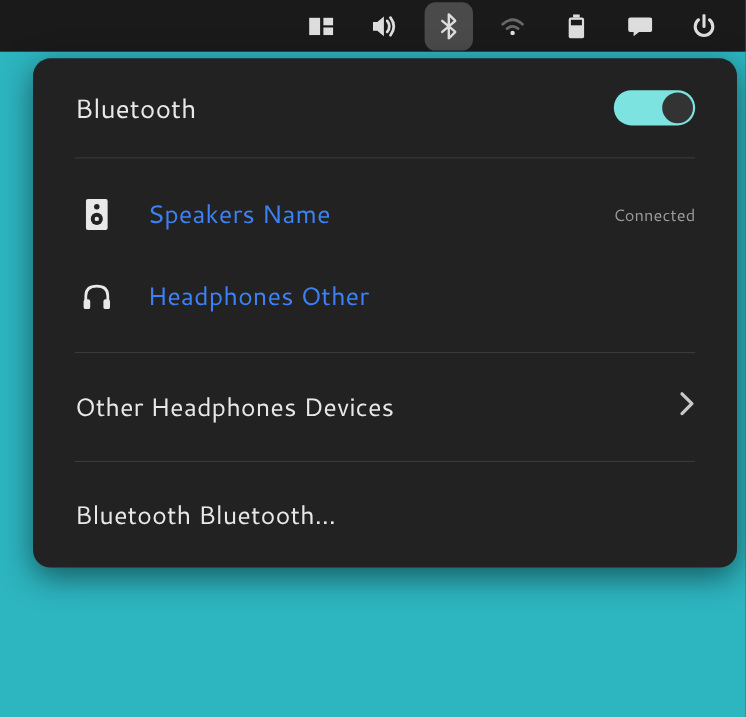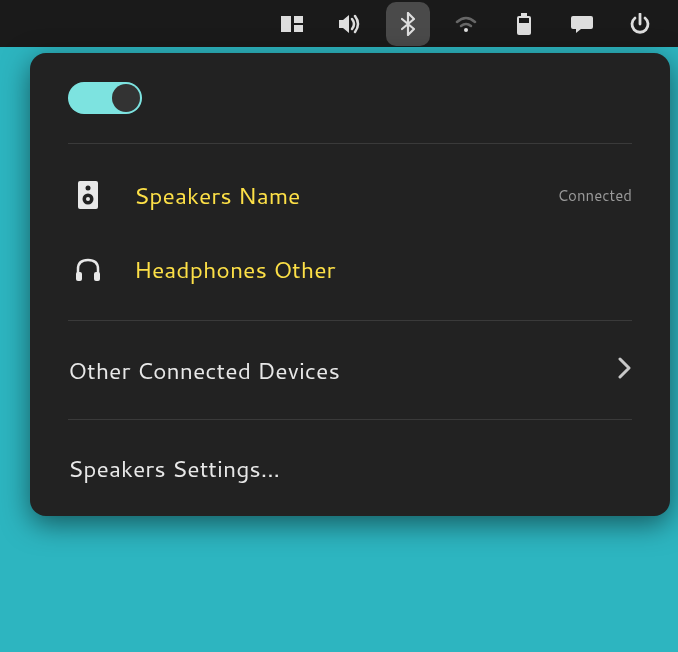--- a/index.html
+++ b/index.html
@@ -96,21 +96,21 @@
       display: flex;
       align-items: center;
       justify-content: center;
       color: #e8e8e8;
       margin-right: 32px;
       margin-left: 6px;
     }
     .device-name {
       font-size: 23px;
       font-weight: 400;
-      color: #fde047;
+      color: #3b82f6;
       flex: 1;
     }
     .device-status {
       font-size: 15px;
       color: #9a9a9a;
     }
     .menu-row {
       display: flex;
       align-items: center;
       justify-content: space-between;
@@ -187,20 +187,21 @@
   <div class="tray-icon">
     <svg width="20" height="22" viewBox="0 0 20 22">
         <path d="M10 1 L10 11" stroke="currentColor" stroke-width="2.8" stroke-linecap="round"></path>
         <path d="M5 5 A8 8 0 1 0 15 5" stroke="currentColor" stroke-width="2.8" fill="none" stroke-linecap="round"></path>
       </svg>
   </div>
 </div>
 
 <div class="panel">
   <div class="panel-header">
+    <div class="panel-title">Bluetooth</div>
     <div class="toggle">
       <div class="toggle-knob"></div>
     </div>
   </div>
   <div class="divider"></div>
   <div class="device-list">
     <div class="device-row">
       <div class="device-icon">
         <svg width="20" height="28" viewBox="0 0 20 28">
             <rect x="0" y="0" width="20" height="28" rx="2" fill="currentColor"></rect>
@@ -219,24 +220,24 @@
             <rect x="1" y="15" width="6" height="9" rx="2" fill="currentColor"></rect>
             <rect x="19" y="15" width="6" height="9" rx="2" fill="currentColor"></rect>
           </svg>
       </div>
       <div class="device-name">Headphones Other</div>
       <div class="device-status"></div>
     </div>
   </div>
   <div class="divider"></div>
   <div class="menu-row">
-    <div class="menu-label">Other Connected Devices</div>
+    <div class="menu-label">Other Headphones Devices</div>
     <div class="chevron">
       <svg width="14" height="22" viewBox="0 0 14 22">
           <path d="M2 2 L11 11 L2 20" stroke="currentColor" stroke-width="3" fill="none" stroke-linecap="round" stroke-linejoin="round"></path>
         </svg>
     </div>
   </div>
   <div class="divider"></div>
   <div class="settings-row">
-    <div class="menu-label">Speakers Settings...</div>
+    <div class="menu-label">Bluetooth Bluetooth...</div>
   </div>
 </div>
 
 </body></html>

